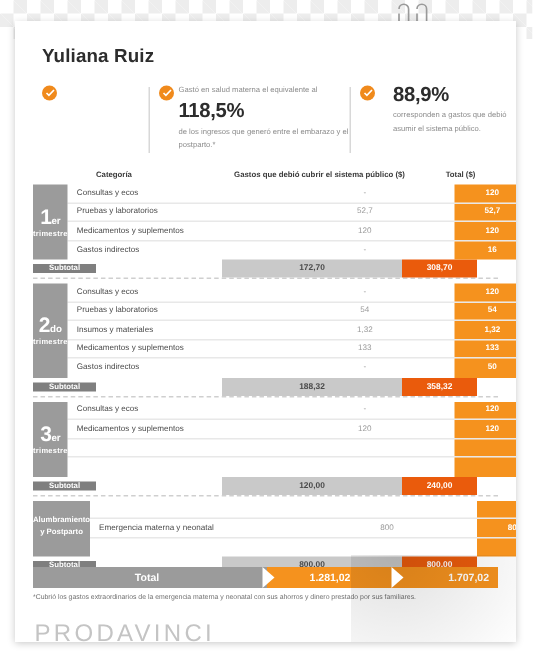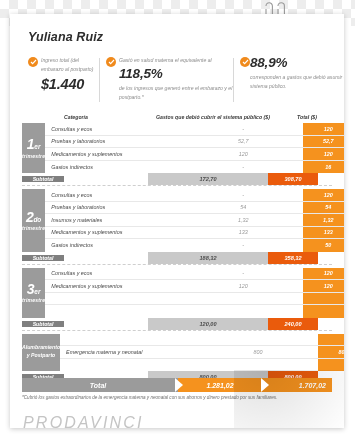--- a/index.html
+++ b/index.html
@@ -6,21 +6,20 @@
   html, body {
     width: 355px; height: 438px;
     font-family: "Liberation Sans", sans-serif;
     background: #ffffff;
     overflow: hidden;
   }
   #root {
     position: relative;
     width: 355px; height: 438px;
     background: #ffffff;
-    font-style: italic;
   }
 
   
   .checker {
     position: absolute; left: 0; top: 0; width: 355px; height: 26px;
     background-image:
       linear-gradient(45deg, #ededed 25%, transparent 25%, transparent 75%, #ededed 75%),
       linear-gradient(45deg, #ededed 25%, transparent 25%, transparent 75%, #ededed 75%);
     background-size: 18px 18px;
     background-position: 0 0, 9px 9px;
@@ -78,21 +77,21 @@
     font-size: 5.1px; color: #8c8c8c; line-height: 1.75;
   }
   .stat-big {
     font-size: 13.5px; font-weight: bold; color: #2d2d2d; letter-spacing: -0.2px;
     line-height: 1.25; margin-top: 1px;
   }
   .stat-big-lg { font-size: 14.5px; }
   .stat-sub {
     font-size: 5.1px; color: #8c8c8c; line-height: 1.75; margin-top: 1px;
   }
-  .stat-c .stat-text { margin-left: 10px; }
+  .stat-c .stat-text { margin-left: 22px; }
   .stat-c .stat-big { margin-top: -1px; }
 
   
   .table { position: absolute; left: 12px; top: 94px; width: 310px; }
 
   .thead { display: flex; height: 15px; align-items: flex-end; padding-bottom: 3px; }
   .th { font-size: 5.2px; font-weight: bold; color: #3a3a3a; }
   .th-cat   { width: 122px; padding-left: 42px; }
   .th-gasto { width: 138px; text-align: center; }
   .th-total { width: 50px;  text-align: center; }
@@ -191,24 +190,20 @@
     <div class="stats">
       <div class="divider div-1"></div>
       <div class="divider div-2"></div>
 
       <div class="stat stat-a">
         <span class="check">
           <svg width="7" height="6" viewBox="0 0 7 6">
               <path d="M1 3 L2.6 4.6 L6 1" fill="none" stroke="#ffffff" stroke-width="1.1"></path>
             </svg>
         </span>
-        <div class="stat-text">
-          <div class="stat-label">Ingreso total (del embarazo al postparto)</div>
-          <div class="stat-big stat-big-lg">$1.440</div>
-        </div>
       </div>
 
       <div class="stat stat-b">
         <span class="check">
           <svg width="7" height="6" viewBox="0 0 7 6">
               <path d="M1 3 L2.6 4.6 L6 1" fill="none" stroke="#ffffff" stroke-width="1.1"></path>
             </svg>
         </span>
         <div class="stat-text">
           <div class="stat-label">Gastó en salud materna el equivalente al</div>

